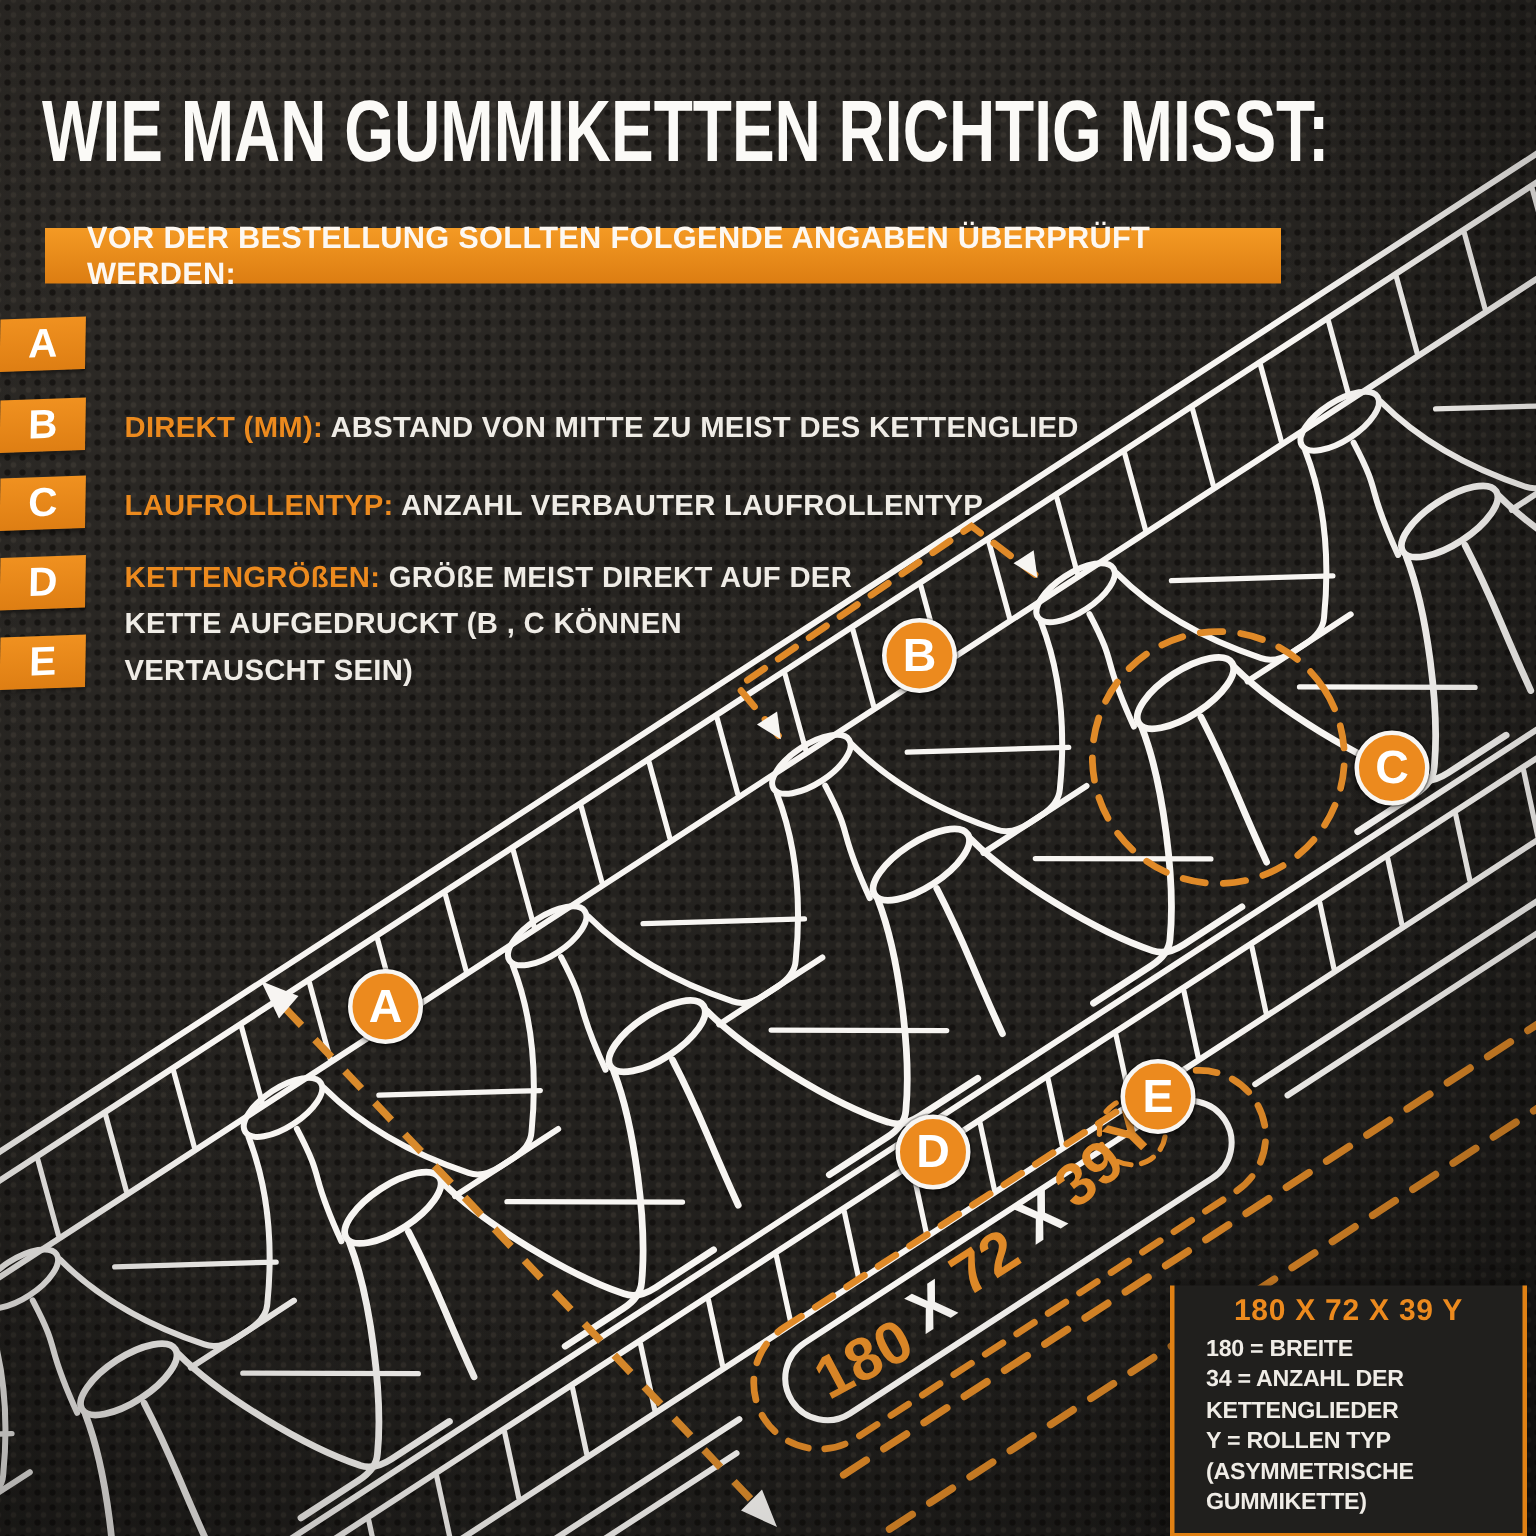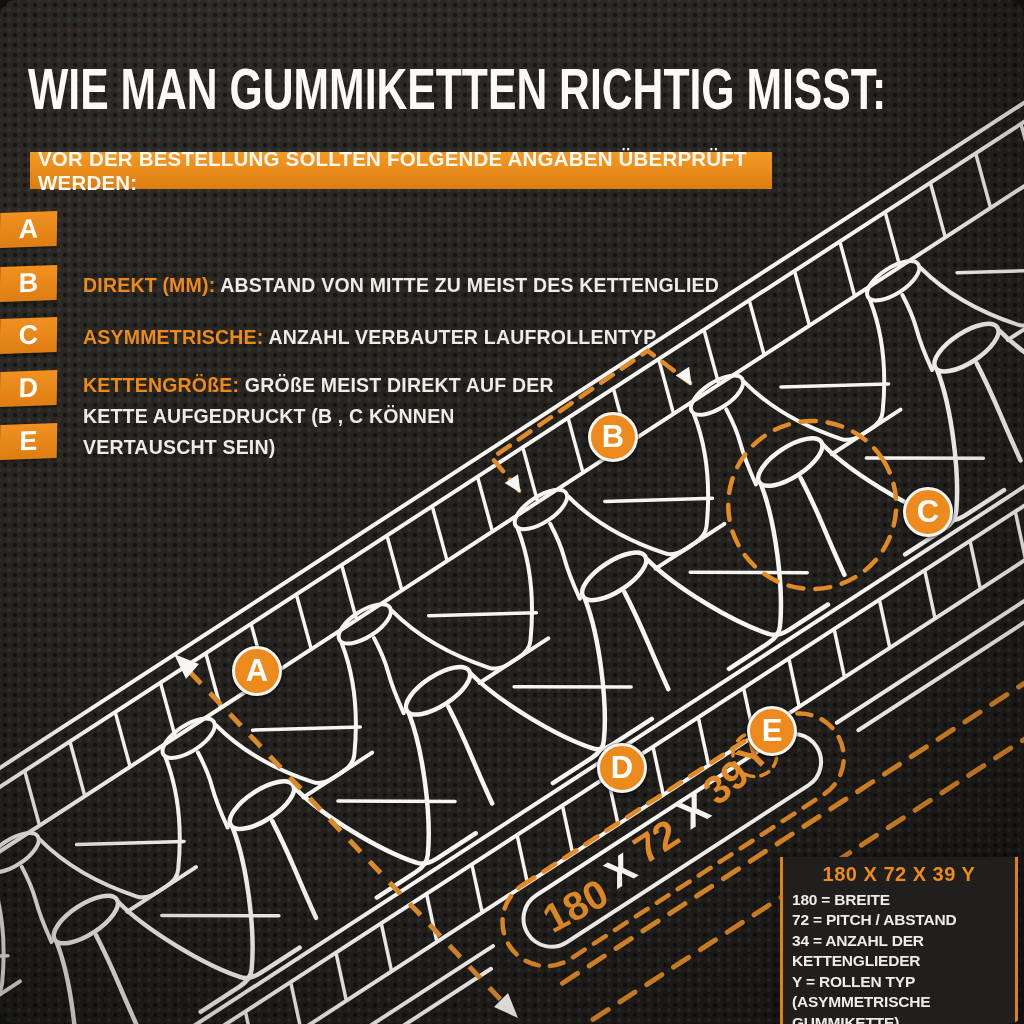--- a/index.html
+++ b/index.html
@@ -6,34 +6,33 @@
   .stage{
     position:relative;width:1024px;height:1024px;overflow:hidden;
     font-family:"Liberation Sans",sans-serif;
     background-color:#292623;
     background-image:
       radial-gradient(circle, rgba(8,6,4,.55) 1.7px, transparent 2.5px),
       radial-gradient(circle, rgba(125,114,98,.16) 1.5px, transparent 2.3px),
       linear-gradient(150deg,#2f2c28 0%,#252320 45%,#1c1b19 100%);
     background-size:10px 10px,10px 10px,100% 100%;
     background-position:0 0,4px 5px,0 0;
-    border-radius:16px;
   }
   .vignette{position:absolute;inset:0;pointer-events:none;
     background:radial-gradient(ellipse at 45% 40%, rgba(0,0,0,0) 55%, rgba(0,0,0,.38) 100%);}
   .title{
     position:absolute;left:28px;top:56px;width:980px;
     color:#FBFAF7;font-size:44px;font-weight:bold;letter-spacing:0px;white-space:nowrap;
     transform:scale(0.97,1.32);transform-origin:left top;
   }
   .banner{
-    position:absolute;left:30px;top:152px;width:742px;height:37px;
+    position:absolute;left:30px;top:152px;width:824px;height:37px;
     background:linear-gradient(#F49A24,#DC7D12);
     color:#FDF8F2;font-size:20.5px;font-weight:bold;
-    display:flex;align-items:center;padding-left:8px;box-sizing:border-box;
+    display:flex;align-items:center;padding-left:28px;box-sizing:border-box;
     letter-spacing:.2px;
   }
   .tab{
     position:absolute;left:0;width:57px;height:35px;background:linear-gradient(#F09120,#DE7E13);
     color:#fff;font-weight:bold;font-size:27px;display:flex;align-items:center;justify-content:center;
     transform:rotate(-2deg) skewX(-3deg);box-shadow:0 2px 3px rgba(0,0,0,.4);
   }
   .rowtext{position:absolute;left:83px;color:#EFECE6;font-size:19.5px;font-weight:bold;letter-spacing:.2px;line-height:31px;}
   .rowtext .lbl{color:#EC8A1E;}
   .badge{
@@ -49,21 +48,21 @@
   }
   .example .hdr{
     background:linear-gradient(#F49A24,#DC7D12);color:#FDF9F3;
     font-size:26px;font-weight:bold;text-align:center;padding:5px 0 4px;letter-spacing:.5px;
   }
   .example .bd{
     background:#201F1D;border:3px solid #E08114;border-top:none;
     padding:4px 9px 9px;box-sizing:border-box;
   }
   .example .code{color:#EC8A1E;font-size:20px;font-weight:bold;text-align:center;margin:2px 0 4px;letter-spacing:.5px;}
-  .example .ln{color:#EFECE6;font-size:15.5px;font-weight:bold;line-height:1.32;letter-spacing:-0.2px;}
+  .example .ln{color:#EFECE6;font-size:15.5px;font-weight:bold;line-height:1.32;letter-spacing:-0.2px;margin-left:12px;}
 </style>
 </head>
 <body>
 
 <div class="stage">
 
   <svg class="diagram" width="1024" height="1024" viewBox="0 0 1024 1024">
     <g id="track" transform="rotate(-33 512 700)" fill="none" stroke="#F7F5F2" stroke-width="4" stroke-linecap="round">
       <g id="gen-lines">
           <line x1="-450" y1="478" x2="1700" y2="478"></line>
@@ -268,41 +267,40 @@
   <div class="tab" style="top:212px">A</div>
 
   <div class="tab" style="top:266px">B</div>
   <div class="rowtext" style="top:270px;width:700px">
     <span class="lbl">DIREKT (MM):</span>
     <span>ABSTAND VON MITTE ZU MEIST DES KETTENGLIED</span>
   </div>
 
   <div class="tab" style="top:318px">C</div>
   <div class="rowtext" style="top:322px;width:700px">
-    <span class="lbl">ASYMMETRISCHE:</span>
+    <span class="lbl">LAUFROLLENTYP:</span>
     <span>ANZAHL VERBAUTER LAUFROLLENTYP</span>
   </div>
 
   <div class="tab" style="top:371px">D</div>
   <div class="rowtext" style="top:370px;width:487px">
-    <span class="lbl">KETTENGRÖßE:</span>
+    <span class="lbl">KETTENGRÖßEN:</span>
     <span>GRÖßE MEIST DIREKT AUF DER KETTE AUFGEDRUCKT (B , C KÖNNEN VERTAUSCHT SEIN)</span>
   </div>
 
   <div class="tab" style="top:424px">E</div>
 
   <div class="badge" style="left:232px;top:646px">A</div>
   <div class="badge" style="left:588px;top:412px">B</div>
   <div class="badge" style="left:903px;top:487px">C</div>
   <div class="badge" style="left:597px;top:743px">D</div>
   <div class="badge" style="left:747px;top:706px">E</div>
 
   <div class="example">
     <div class="bd">
       <div class="code">180 X 72 X 39 Y</div>
       <div class="ln">180 = BREITE</div>
-      <div class="ln">72 = PITCH / ABSTAND</div>
       <div class="ln">34 = ANZAHL DER KETTENGLIEDER</div>
       <div class="ln">Y = ROLLEN TYP (ASYMMETRISCHE GUMMIKETTE)</div>
     </div>
   </div>
 
 </div>
 
 </body></html>

